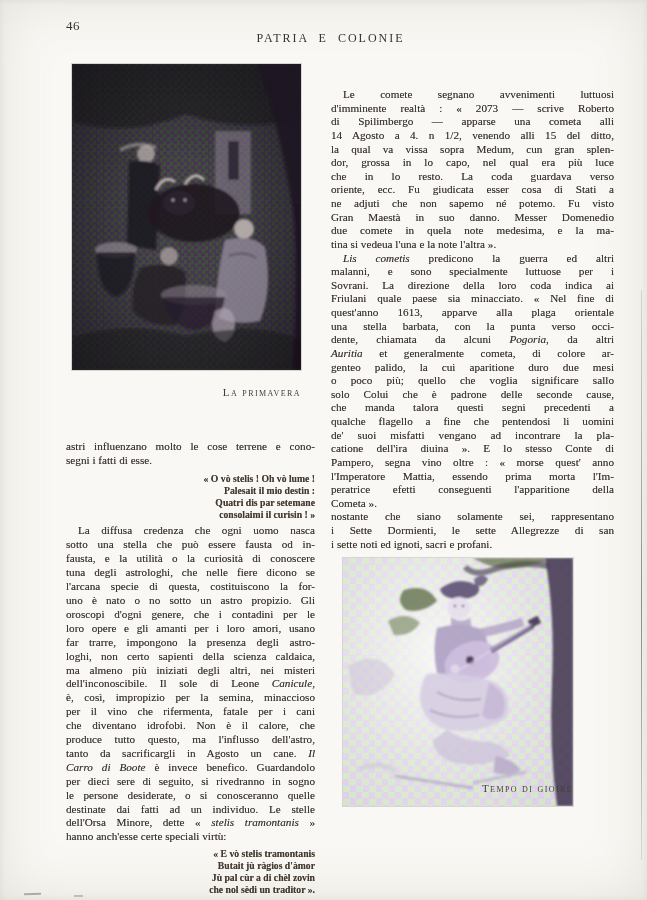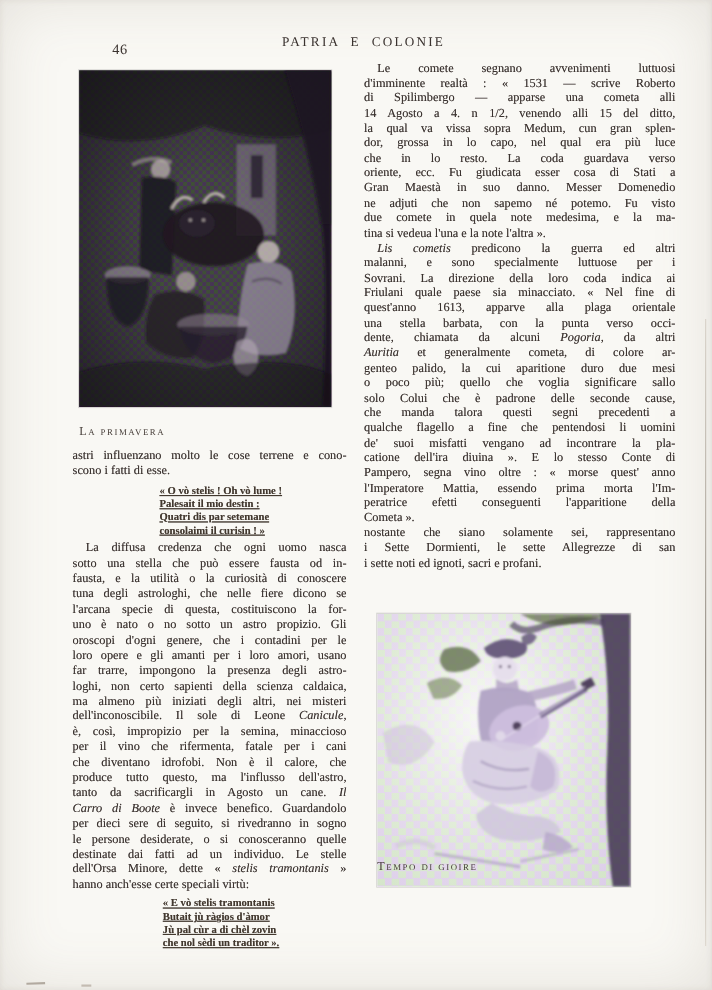--- a/index.html
+++ b/index.html
@@ -6,21 +6,21 @@
   .page{
     position:relative;
     width:647px;height:900px;
     margin:0 auto;
     background:#f9f8f4;
     font-family:"Liberation Serif","DejaVu Serif",serif;
     color:#3a322f;
     overflow:hidden;
     box-shadow:inset 0 0 55px rgba(125,115,95,.16), inset 0 0 6px rgba(120,110,95,.12);
   }
-  .pageno{position:absolute;left:66px;top:37px;font-size:13px;letter-spacing:.5px;margin-left:36px;}
+  .pageno{position:absolute;left:66px;top:18px;font-size:13px;letter-spacing:.5px;}
   .head-title{
     position:absolute;left:0;right:0;top:31px;text-align:center;
     font-size:12px;letter-spacing:2px;word-spacing:5px;transform:translateX(7px);
     white-space:nowrap;
   }
   
   .fig{position:absolute;box-shadow:0 0 0 1px rgba(60,48,62,.18);}
   .fig svg{position:absolute;left:0;top:0;width:100%;height:100%;}
   .fig-primavera{
     left:72px;top:64px;width:229px;height:306px;
@@ -31,36 +31,36 @@
     background-size:100% 100%,100% 100%,7px 7px;
   }
   .fig-gioire{
     left:343px;top:558px;width:230px;height:248px;
     background:
       radial-gradient(ellipse at 42% 38%, rgba(252,252,250,.88) 0%, rgba(250,250,246,.4) 52%, rgba(238,236,238,.12) 100%),
       repeating-conic-gradient(#cde2c0 0% 25%, #d8c6e8 25% 50%);
     background-size:100% 100%,13px 13px;
   }
   .fig-caption{
-    position:absolute;text-align:left;
+    position:absolute;text-align:right;
     font-variant:small-caps;font-size:11px;letter-spacing:1.4px;color:#463d38;
   }
   .cap-primavera{left:72px;top:386px;width:229px;}
   .cap-gioire{left:343px;top:782px;width:230px;}
   
-  .col{position:absolute;font-size:11.2px;text-shadow:0 0 .35px rgba(58,50,47,.55);}
+  .col{position:absolute;font-size:11.2px;text-shadow:0 0 .35px rgba(58,50,47,.55);margin-top:32px;}
   .col-left{left:66px;top:408px;width:249px;}
   .col-right{left:331px;top:56px;width:283px;}
   .line{white-space:normal;}
   .col-left .para .line{line-height:13.9px;}
   .col-right .para .line{line-height:13.62px;}
   .j{text-align:justify;text-align-last:justify;}
   .ind{text-indent:12px;}
   .poem{font-weight:bold;font-size:9.7px;color:#43392f;}
-  .poem .line{line-height:11.9px;text-align:left;text-decoration:underline;}
+  .poem .line{line-height:11.9px;text-align:right;}
   .poem-1{margin:5px 0 4px 79px;}
   .poem-2{margin:4px 0 0 82px;}
   
   .edge-line{
     position:absolute;left:641px;top:290px;width:1.3px;height:570px;
     background:linear-gradient(#cfc8bd, #978f83 35%, #6f675c 55%, #a29a8e 80%, #d6cfc4);
     opacity:.75;
   }
   .mark-a{position:absolute;left:24px;top:893px;width:17px;height:2px;background:#b2aaa0;transform:rotate(-2deg);}
   .mark-b{position:absolute;left:74px;top:895px;width:9px;height:1.6px;background:#c4bcb2;}
@@ -107,21 +107,21 @@
         <path d="M143,247 Q157,239 162,253 Q166,270 153,278 Q140,274 140,259 Z" fill="#b2a7b4" opacity="0.65"></path>
         <path d="M0,274 Q57,257 114,272 Q181,257 229,276 L229,306 L0,306 Z" fill="#120e16" opacity="0.5"></path>
       </g>
     </svg>
   </div>
   <div class="fig-caption cap-primavera">La primavera</div>
 
   <div class="col col-left">
     <div class="para">
         <div class="line j">astri influenzano molto le cose terrene e cono-</div>
-        <div class="line">scono i fatti di esse.</div>
+        <div class="line">segni i fatti di esse.</div>
       </div>
     <div class="poem poem-1">
         <div class="line">« O vò stelis ! Oh vò lume !</div>
         <div class="line">Palesait il mio destin :</div>
         <div class="line">Quatri dis par setemane</div>
         <div class="line">consolaimi il curisin ! »</div>
       </div>
     <div class="para">
         <div class="line j ind">La diffusa credenza che ogni uomo nasca</div>
         <div class="line j">sotto una stella che può essere fausta od in-</div>
@@ -151,29 +151,29 @@
         <div class="line">« E vò stelis tramontanis</div>
         <div class="line">Butait jù ràgios d'àmor</div>
         <div class="line">Jù pal cùr a di chèl zovin</div>
         <div class="line">che nol sèdi un traditor ».</div>
       </div>
   </div>
 
   <div class="col col-right">
     <div class="para">
         <div class="line j ind">Le comete segnano avvenimenti luttuosi</div>
-        <div class="line j">d'imminente realtà : « 1531 — scrive Roberto</div>
+        <div class="line j">d'imminente realtà : « 2073 — scrive Roberto</div>
         <div class="line j">di Spilimbergo — apparse una cometa alli</div>
         <div class="line j">14 Agosto a 4. n 1/2, venendo alli 15 del ditto,</div>
         <div class="line j">la qual va vissa sopra Medum, cun gran splen-</div>
         <div class="line j">dor, grossa in lo capo, nel qual era più luce</div>
         <div class="line j">che in lo resto. La coda guardava verso</div>
         <div class="line j">oriente, ecc. Fu giudicata esser cosa di Stati a</div>
+        <div class="line j">ne adjuti che non sapemo né potemo. Fu visto</div>
         <div class="line j">Gran Maestà in suo danno. Messer Domenedio</div>
-        <div class="line j">ne adjuti che non sapemo né potemo. Fu visto</div>
         <div class="line j">due comete in quela note medesima, e la ma-</div>
         <div class="line">tina si vedeua l'una e la note l'altra ».</div>
       </div>
     <div class="para">
         <div class="line j ind"><i>Lis cometis</i> predicono la guerra ed altri</div>
         <div class="line j">malanni, e sono specialmente luttuose per i</div>
         <div class="line j">Sovrani. La direzione della loro coda indica ai</div>
         <div class="line j">Friulani quale paese sia minacciato. « Nel fine di</div>
         <div class="line j">quest'anno 1613, apparve alla plaga orientale</div>
         <div class="line j">una stella barbata, con la punta verso occi-</div>

